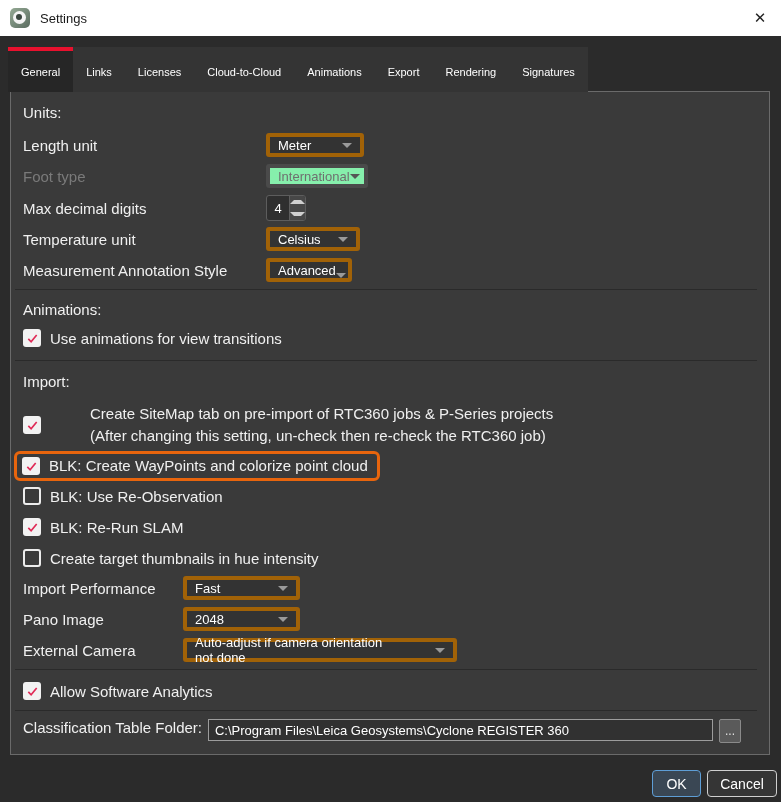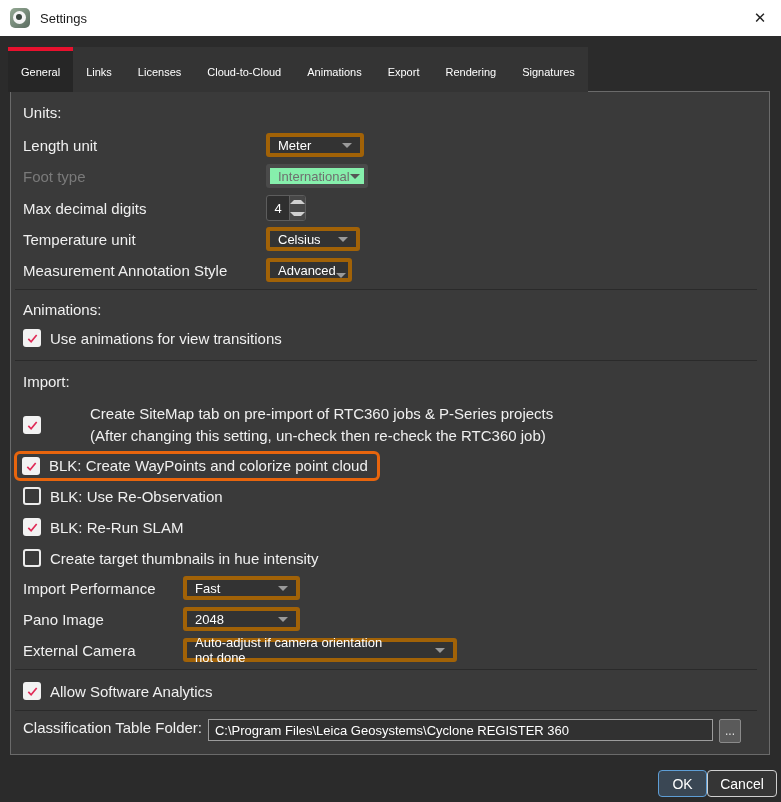--- a/index.html
+++ b/index.html
@@ -97,21 +97,21 @@
   .folder-row { display: flex; align-items: flex-start; height: 24px; margin-top: 8px; }
   .folder-row .flabel2 { font-size: 15px; margin-right: 6px; white-space: nowrap; }
   .path-input { width: 505px; height: 22px; background: #313131;
     border: 1px solid #9c9c9c; color: #ffffff; font-size: 13px; padding: 0 6px;
     font-family: "Liberation Sans", sans-serif; }
   .browse-btn { width: 22px; height: 24px; margin-left: 6px; background: #5a5a5a;
     border: 1px solid #8a8a8a; border-radius: 2px; color: #e0e0e0; font-size: 12px;
     display: flex; align-items: center; justify-content: center; line-height: 1; }
 
   
-  .footer { position: absolute; right: 4px; bottom: 5px; display: flex; }
+  .footer { position: absolute; right: 4px; bottom: 5px; display: flex; gap: 6px; }
   .btn { height: 27px; border-radius: 4px; font-size: 14px; color: #ffffff;
     display: flex; align-items: center; justify-content: center;
     font-family: "Liberation Sans", sans-serif; }
   .btn-ok { width: 49px; background: #3a4754; border: 1px solid var(--focus-blue, #5e9ed6); }
   .btn-cancel { width: 70px; background: #353535; border: 1px solid #cfcfcf; }
 
   .mb12 { margin-bottom: 12px; }
   .mb9  { margin-bottom: 9px; }
   .mb11 { margin-bottom: 11px; }
   .mt11 { margin-top: 11px; }

